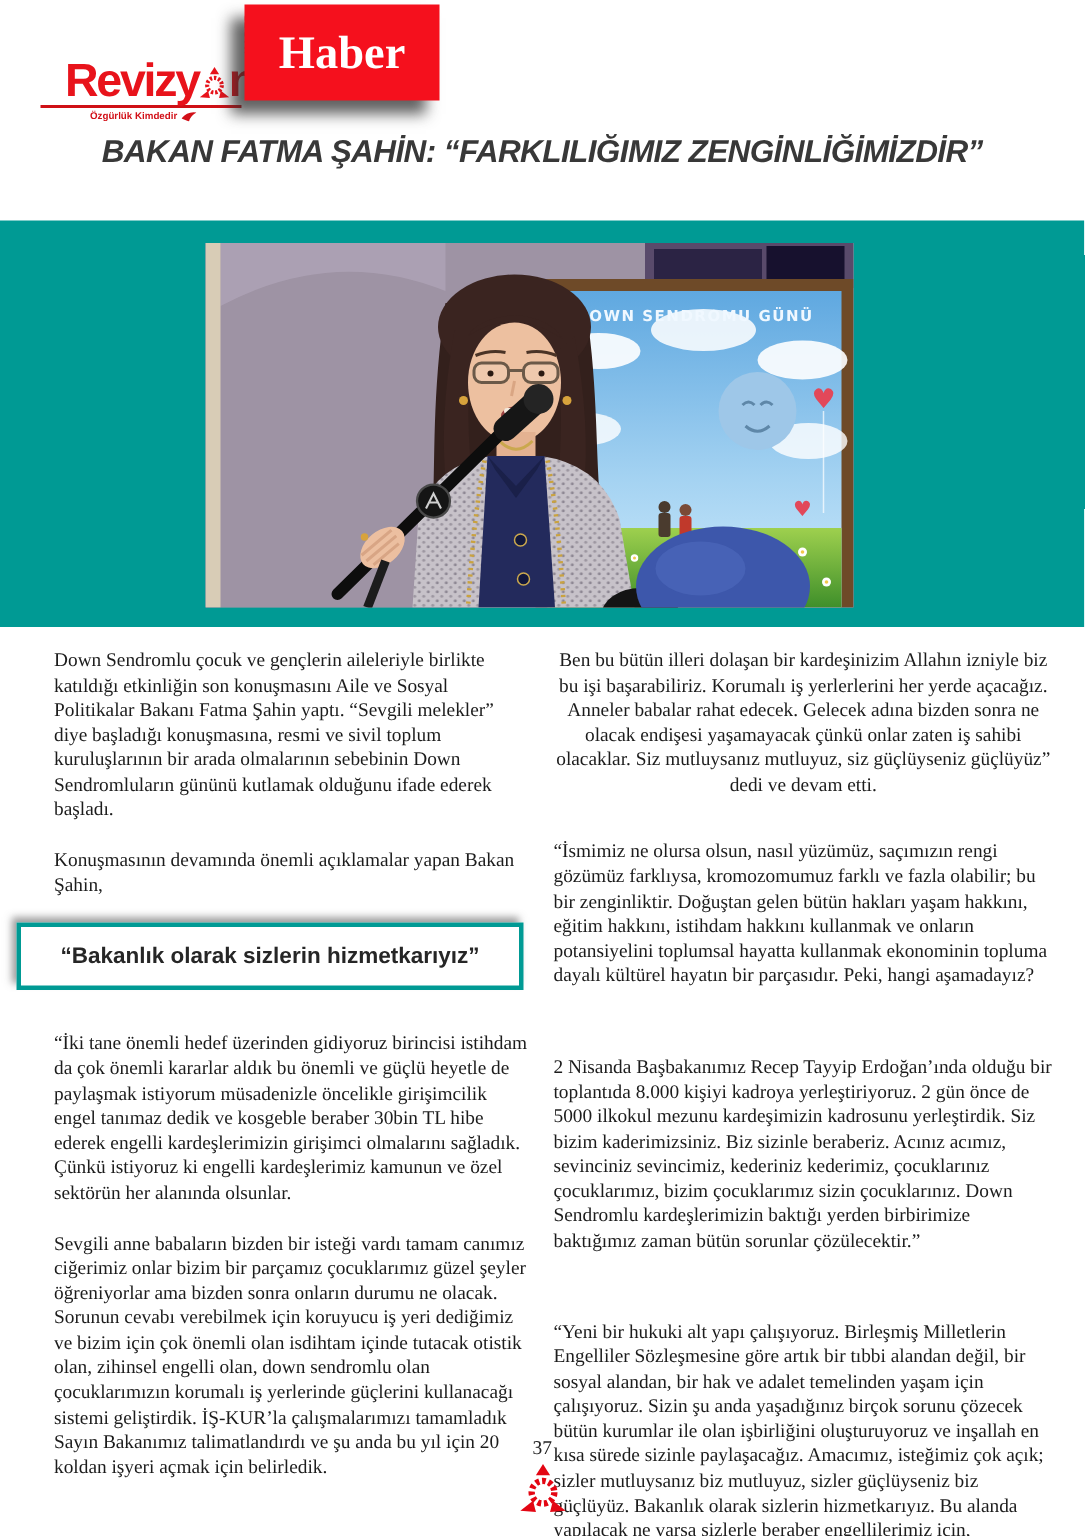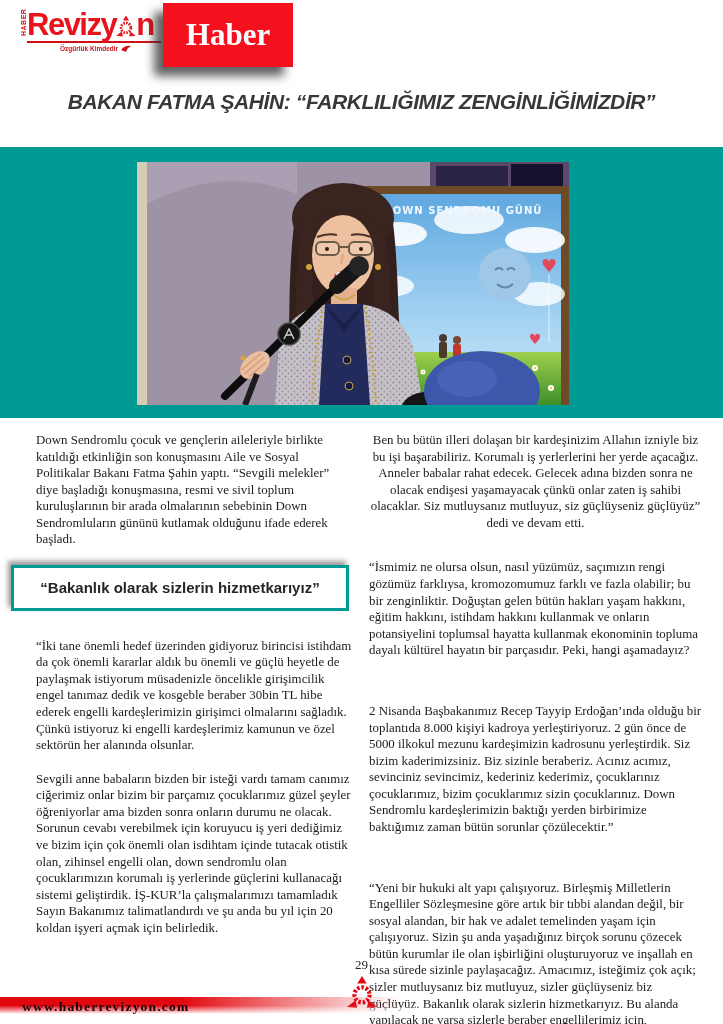--- a/index.html
+++ b/index.html
@@ -2,21 +2,21 @@
 <html lang="tr"><head>
 <meta charset="utf-8">
 <style>
   html,body{margin:0;padding:0;background:#fff;}
   .page{position:relative;width:723px;height:1024px;background:#ffffff;overflow:hidden;
         font-family:"Liberation Serif",serif;}
 
   
   .masthead{position:absolute;top:0;left:0;right:0;height:92px;}
   .brand{position:absolute;left:20px;top:8px;width:150px;}
-  .brand-row{display:flex;align-items:flex-end;}
+  .brand-row{display:flex;align-items:flex-end;flex-direction:column;}
   .brand-vert{writing-mode:vertical-rl;transform:rotate(180deg);font-family:"Liberation Sans",sans-serif;
               font-size:7px;font-weight:bold;color:#d21018;letter-spacing:.5px;height:28px;margin-bottom:3px;}
   .brand-main{font-family:"Liberation Sans",sans-serif;font-weight:bold;font-size:31px;line-height:.95;
               color:#e8131b;letter-spacing:-1.5px;display:flex;align-items:flex-end;}
   .brand-main .gear{margin:0 -1px 2px -1px;}
   .brand-rule{height:2px;background:#cf1016;width:134px;margin:2px 0 2px 7px;}
   .brand-tagline{display:flex;align-items:center;gap:3px;margin-left:40px;
                  font-family:"Liberation Sans",sans-serif;font-size:6.5px;font-weight:bold;color:#d21018;}
   .section-box{position:absolute;left:163px;top:3px;width:130px;height:64px;background:#f5101d;
                box-shadow:-9px 9px 9px rgba(45,45,45,.75);display:flex;align-items:center;justify-content:center;}
@@ -219,40 +219,38 @@
 
       <ellipse cx="290" cy="248" rx="26" ry="18" fill="#141414"></ellipse>
       <ellipse cx="345" cy="229" rx="58" ry="40" fill="#3d57ab"></ellipse>
       <ellipse cx="330" cy="217" rx="30" ry="18" fill="#5570c4" opacity=".45"></ellipse>
     </svg>
   </div>
 
   <main class="columns">
     <section class="col-left">
       <p>Down Sendromlu çocuk ve gençlerin aileleriyle birlikte katıldığı etkinliğin son konuşmasını Aile ve Sosyal Politikalar Bakanı Fatma Şahin yaptı. “Sevgili melekler” diye başladığı konuşmasına, resmi ve sivil toplum kuruluşlarının bir arada olmalarının sebebinin Down Sendromluların gününü kutlamak olduğunu ifade ederek başladı.</p>
+      <p>Konuşmasının devamında önemli açıklamalar yapan Bakan Şahin,</p>
       <div class="quote-box">
         <span>“Bakanlık olarak sizlerin hizmetkarıyız”</span>
       </div>
       <p>“İki tane önemli hedef üzerinden gidiyoruz birincisi istihdam da çok önemli kararlar aldık bu önemli ve güçlü heyetle de paylaşmak istiyorum müsadenizle öncelikle girişimcilik engel tanımaz dedik ve kosgeble beraber 30bin TL hibe ederek engelli kardeşlerimizin girişimci olmalarını sağladık. Çünkü istiyoruz ki engelli kardeşlerimiz kamunun ve özel sektörün her alanında olsunlar.</p>
       <p>Sevgili anne babaların bizden bir isteği vardı tamam canımız ciğerimiz onlar bizim bir parçamız çocuklarımız güzel şeyler öğreniyorlar ama bizden sonra onların durumu ne olacak. Sorunun cevabı verebilmek için koruyucu iş yeri dediğimiz ve bizim için çok önemli olan isdihtam içinde tutacak otistik olan, zihinsel engelli olan, down sendromlu olan çocuklarımızın korumalı iş yerlerinde güçlerini kullanacağı sistemi geliştirdik. İŞ-KUR’la çalışmalarımızı tamamladık Sayın Bakanımız talimatlandırdı ve şu anda bu yıl için 20 koldan işyeri açmak için belirledik.</p>
     </section>
     <section class="col-right">
       <p class="gap-md">Ben bu bütün illeri dolaşan bir kardeşinizim Allahın izniyle biz bu işi başarabiliriz. Korumalı iş yerlerlerini her yerde açacağız. Anneler babalar rahat edecek.  Gelecek adına bizden sonra ne olacak endişesi yaşamayacak çünkü onlar zaten iş sahibi olacaklar. Siz mutluysanız mutluyuz, siz güçlüyseniz güçlüyüz” dedi ve devam etti.</p>
       <p class="gap-lg">“İsmimiz ne olursa olsun, nasıl yüzümüz, saçımızın rengi gözümüz farklıysa, kromozomumuz farklı ve fazla olabilir; bu bir zenginliktir. Doğuştan gelen bütün hakları yaşam hakkını, eğitim hakkını, istihdam hakkını kullanmak ve onların potansiyelini toplumsal hayatta kullanmak ekonominin topluma dayalı kültürel hayatın bir parçasıdır. Peki, hangi aşamadayız?</p>
       <p class="gap-lg">2 Nisanda Başbakanımız Recep Tayyip Erdoğan’ında olduğu bir toplantıda 8.000 kişiyi kadroya yerleştiriyoruz. 2 gün önce de 5000 ilkokul mezunu kardeşimizin kadrosunu yerleştirdik. Siz bizim kaderimizsiniz. Biz sizinle beraberiz. Acınız acımız, sevinciniz sevincimiz, kederiniz kederimiz, çocuklarınız çocuklarımız, bizim çocuklarımız sizin çocuklarınız. Down Sendromlu kardeşlerimizin baktığı yerden birbirimize baktığımız zaman bütün sorunlar çözülecektir.”</p>
       <p>“Yeni bir hukuki alt yapı çalışıyoruz. Birleşmiş Milletlerin Engelliler Sözleşmesine göre artık bir tıbbi alandan değil, bir sosyal alandan, bir hak ve adalet temelinden yaşam için çalışıyoruz. Sizin şu anda yaşadığınız birçok sorunu çözecek bütün kurumlar ile olan işbirliğini oluşturuyoruz ve inşallah en kısa sürede sizinle paylaşacağız. Amacımız, isteğimiz çok açık; sizler mutluysanız biz mutluyuz, sizler güçlüyseniz biz güçlüyüz.  Bakanlık olarak sizlerin hizmetkarıyız. Bu alanda yapılacak ne varsa sizlerle beraber engellilerimiz için, engellilerimizle beraber yolumuza devam edeceğiz.” diyerek sözlerini tamamladı.</p>
     </section>
   </main>
 
-  <div class="page-number">29</div>
+  <div class="page-number">37</div>
 
   <svg class="footer-emblem" width="34" height="34" viewBox="0 0 36 36">
     <polygon points="18,1 13,9 23,9" fill="#e30613"></polygon>
     <polygon points="2,34 11,27 13,35" fill="#e30613"></polygon>
     <polygon points="34,34 25,27 23,35" fill="#e30613"></polygon>
     <circle cx="18" cy="21" r="8" fill="none" stroke="#e30613" stroke-width="4.5" stroke-dasharray="2.6 2"></circle>
   </svg>
 
-  <div class="site-bar">
-    <span>www.haberrevizyon.com</span>
-  </div>
 
 </div>
 
 </body></html>

